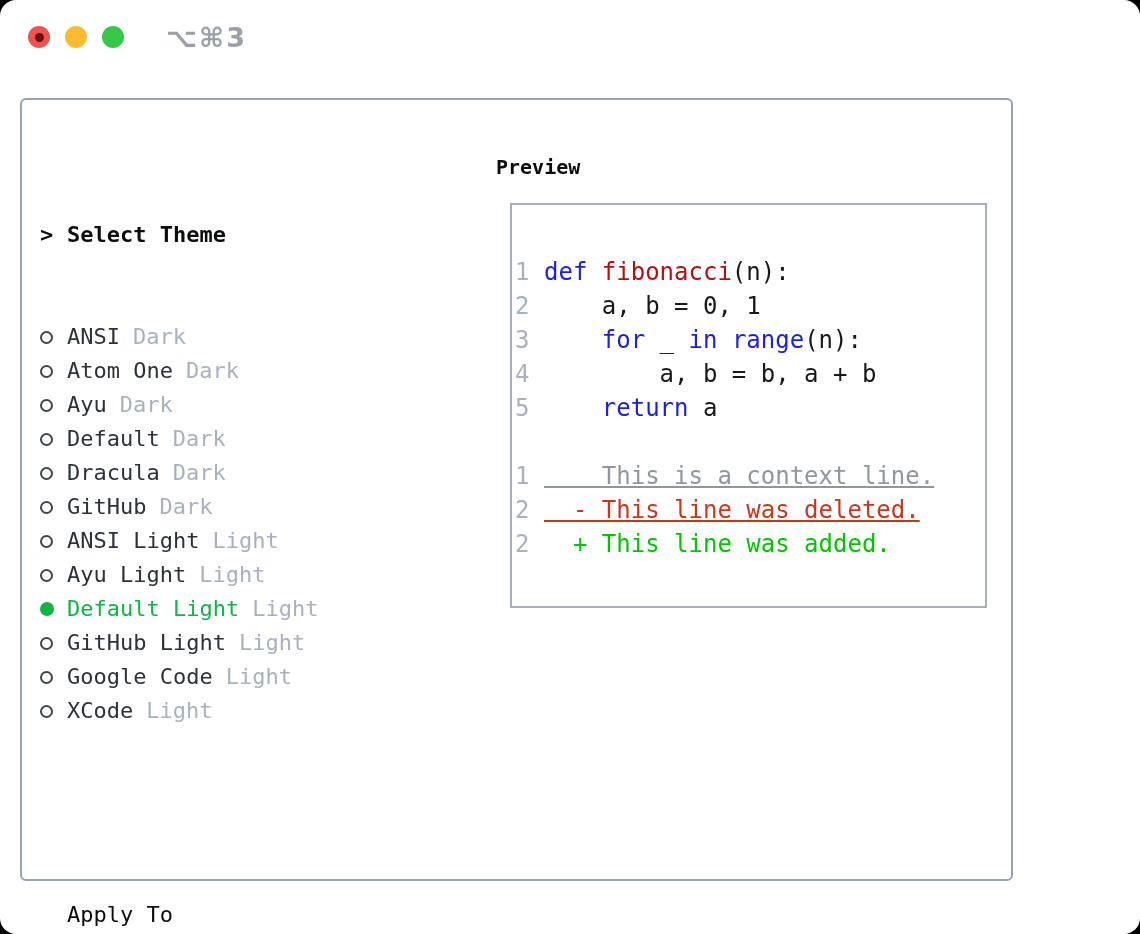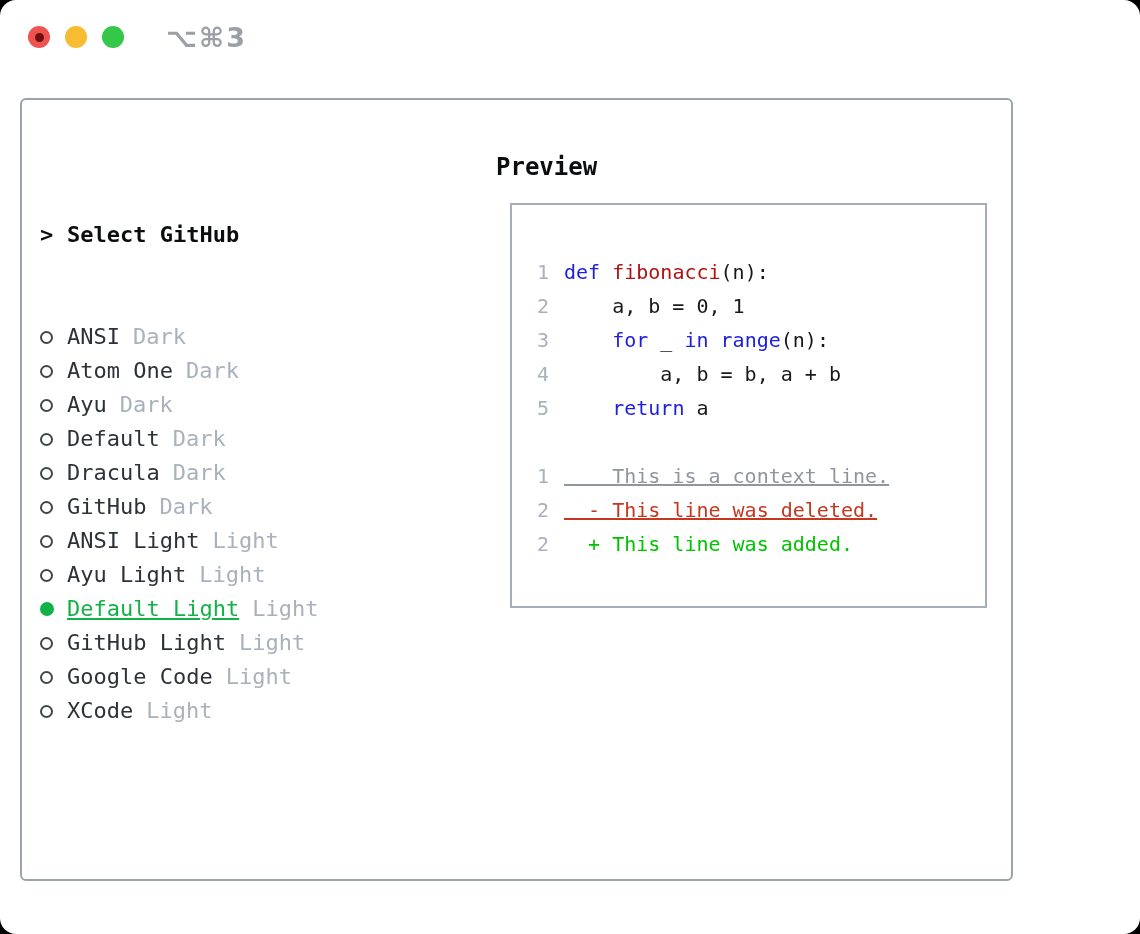--- a/index.html
+++ b/index.html
@@ -36,36 +36,36 @@
   }
   .row { height:34px; display:flex; align-items:center; }
   .bullet-cell { width:27px; flex:0 0 27px; display:flex; align-items:center; }
   .radio {
     width:13px; height:13px; border-radius:50%;
     border:2px solid var(--radio-ring); box-sizing:border-box;
   }
   .radio.on { border:none; background:var(--accent-green); width:14px; height:14px; }
   .prompt { font-weight:bold; color:var(--heading); }
   .theme-name { color:var(--text-dark); }
-  .row.selected .theme-name { color:var(--accent-green);text-decoration:underline; }
+  .row.selected .theme-name { color:var(--accent-green); }
   .variant { color:var(--muted); margin-left:13px; }
   .header-row { font-weight:bold; color:var(--heading); }
   .subheader { color:var(--heading); }
   
   .preview-heading {
     position:absolute; left:474px; top:50px; height:34px; line-height:34px;
-    font-size:24px; font-weight:bold; color:var(--heading);
+    font-size:20px; font-weight:bold; color:var(--heading);
   }
   .preview-box {
     position:absolute; left:488px; top:103px; width:473px; height:401px;
     border:2px solid var(--preview-border); background:#fff;
   }
   .code {
     position:absolute; left:0; top:0; right:0;
-    padding:50px 0 0 23px; font-size:20px; line-height:34px; white-space:pre;
+    padding:50px 0 0 3px; font-size:24px; line-height:34px; white-space:pre;
   }
   .cline { height:34px; }
   .ln { display:inline-block; width:14px; text-align:right; margin-right:15px; color:var(--muted); }
   .c-plain   { color:var(--code-text); }
   .c-keyword { color:var(--kw-blue); }
   .c-function{ color:var(--fn-red); }
   .c-context { color:var(--ctx-gray);text-decoration:underline; }
   .c-deleted { color:var(--del-red);text-decoration:underline; }
   .c-added   { color:var(--add-green); }
 </style>
@@ -76,24 +76,27 @@
 
   <div class="traffic red"></div>
   <div class="traffic yellow"></div>
   <div class="traffic green"></div>
   <div class="shortcut">⌥⌘3</div>
 
   <div class="content-box">
 
     <div class="left-col">
       <div class="row header-row">
-        <span class="bullet-cell prompt">&gt;</span><span>Select GitHub</span>
+        <span class="bullet-cell prompt">&gt;</span><span>Select Theme</span>
       </div>
       <div id="themes-mount"><div class="row"><span class="bullet-cell"><span class="radio"></span></span><span class="theme-name">ANSI</span><span class="variant">Dark</span></div><div class="row"><span class="bullet-cell"><span class="radio"></span></span><span class="theme-name">Atom One</span><span class="variant">Dark</span></div><div class="row"><span class="bullet-cell"><span class="radio"></span></span><span class="theme-name">Ayu</span><span class="variant">Dark</span></div><div class="row"><span class="bullet-cell"><span class="radio"></span></span><span class="theme-name">Default</span><span class="variant">Dark</span></div><div class="row"><span class="bullet-cell"><span class="radio"></span></span><span class="theme-name">Dracula</span><span class="variant">Dark</span></div><div class="row"><span class="bullet-cell"><span class="radio"></span></span><span class="theme-name">GitHub</span><span class="variant">Dark</span></div><div class="row"><span class="bullet-cell"><span class="radio"></span></span><span class="theme-name">ANSI Light</span><span class="variant">Light</span></div><div class="row"><span class="bullet-cell"><span class="radio"></span></span><span class="theme-name">Ayu Light</span><span class="variant">Light</span></div><div class="row selected"><span class="bullet-cell"><span class="radio on"></span></span><span class="theme-name">Default Light</span><span class="variant">Light</span></div><div class="row"><span class="bullet-cell"><span class="radio"></span></span><span class="theme-name">GitHub Light</span><span class="variant">Light</span></div><div class="row"><span class="bullet-cell"><span class="radio"></span></span><span class="theme-name">Google Code</span><span class="variant">Light</span></div><div class="row"><span class="bullet-cell"><span class="radio"></span></span><span class="theme-name">XCode</span><span class="variant">Light</span></div></div>
       <div class="row"></div>
+      <div class="row subheader">
+        <span class="bullet-cell"></span><span>Apply To</span>
+      </div>
       
       
       
     </div>
 
     <div class="preview-heading">Preview</div>
 
     <div class="preview-box">
       <div class="code" id="code-mount"><div class="cline"><span class="ln">1</span><span class="c-keyword">def</span><span class="c-plain"> </span><span class="c-function">fibonacci</span><span class="c-plain">(n):</span></div><div class="cline"><span class="ln">2</span><span class="c-plain">    a, b = 0, 1</span></div><div class="cline"><span class="ln">3</span><span class="c-plain">    </span><span class="c-keyword">for</span><span class="c-plain"> _ </span><span class="c-keyword">in</span><span class="c-plain"> </span><span class="c-keyword">range</span><span class="c-plain">(n):</span></div><div class="cline"><span class="ln">4</span><span class="c-plain">        a, b = b, a + b</span></div><div class="cline"><span class="ln">5</span><span class="c-plain">    </span><span class="c-keyword">return</span><span class="c-plain"> a</span></div><div class="cline"><span class="ln"></span></div><div class="cline"><span class="ln">1</span><span class="c-context">    This is a context line.</span></div><div class="cline"><span class="ln">2</span><span class="c-deleted">  - This line was deleted.</span></div><div class="cline"><span class="ln">2</span><span class="c-added">  + This line was added.</span></div></div>
     </div>

